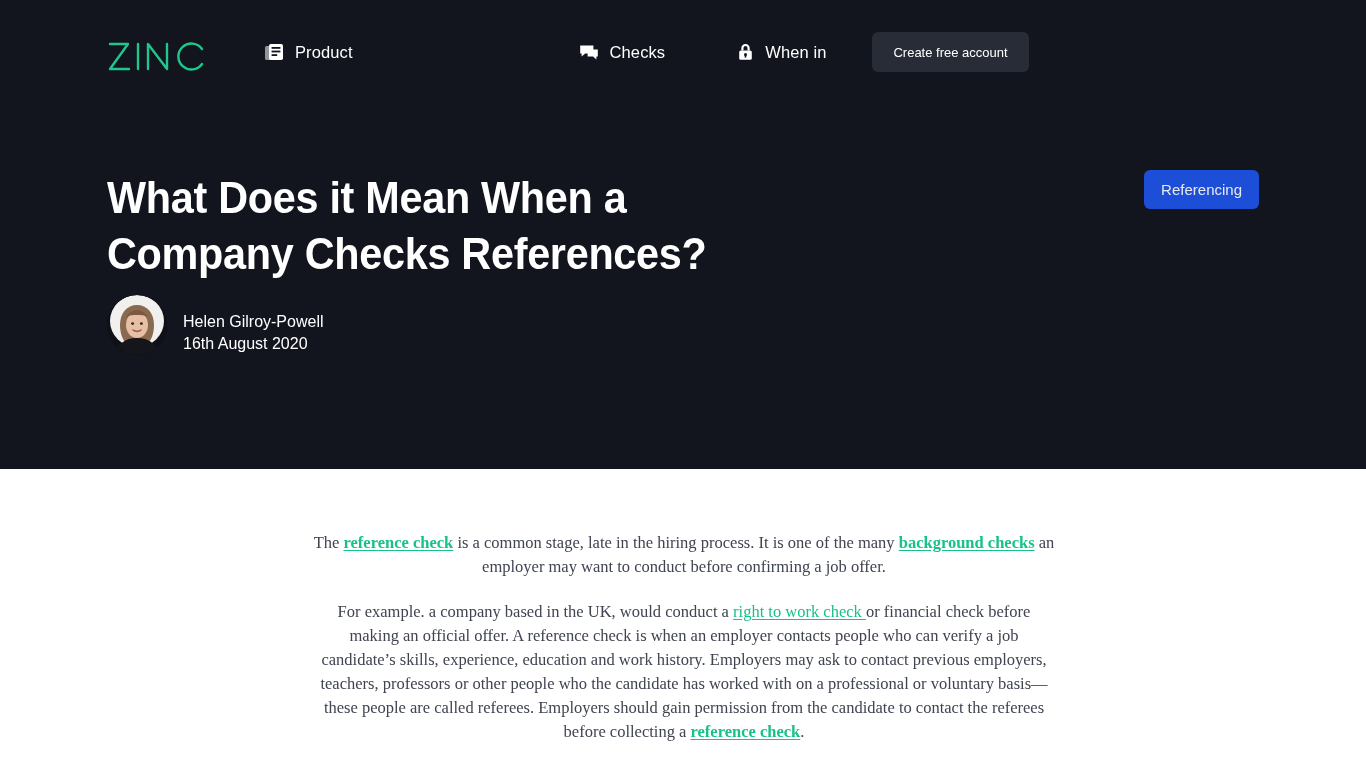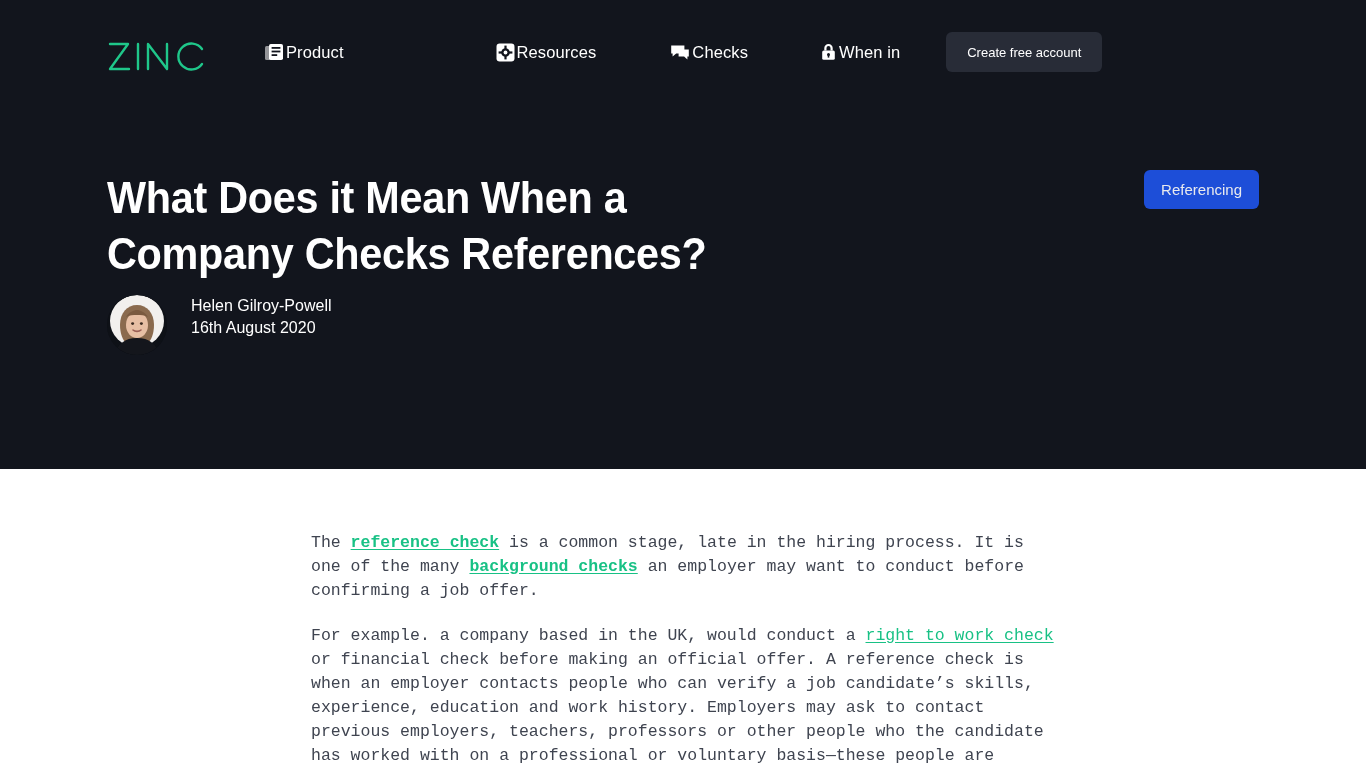--- a/index.html
+++ b/index.html
@@ -34,21 +34,21 @@
   .nav-items {
     display:flex;
     align-items:center;
     flex:1 1 auto;
     margin-left:58px;
     gap:0;
   }
   .nav-item {
     display:flex;
     align-items:center;
-    gap:2px;
+    gap:11px;
     color:#ffffff;
     font-size:16.5px;
     letter-spacing:.1px;
     cursor:pointer;
     white-space:nowrap;
     height:40px;
   }
   .nav-sp-1 { width:78px; }
   .nav-sp-2 { width:74px; }
   .nav-sp-3 { width:74px; }
@@ -98,22 +98,22 @@
     padding:11px 17px;
     font-size:15px;
     cursor:pointer;
     white-space:nowrap;
   }
   .author {
     position:absolute;
     top:175px;
     left:107px;
     display:flex;
-    align-items:flex-start;
-    gap:24px;
+    align-items:flex-end;
+    gap:16px;
   }
   .avatar {
     width:60px; height:60px;
     border-radius:50%;
     overflow:hidden;
     flex:0 0 auto;
     background:#0e1117;
   }
   .avatar svg { display:block; }
   .author-meta {
@@ -130,21 +130,22 @@
   .article-inner {
     width:748px;
     margin:0 auto;
     padding-left:2px;
   }
   .article p {
     color:#3f4450;
     font-size:16.5px;
     line-height:24px;
     margin-bottom:21px;
-    font-family:Liberation Mono, monospace;
+    font-family:Liberation Serif, serif;
+    text-align:center;
   }
   .article a {
     color:#18c185;
     text-decoration:underline;
     text-underline-offset:2px;
   }
   .article a.bold { font-weight:bold; }
 </style>
 </head>
 <body>
@@ -177,36 +178,20 @@
           </svg>
         </span>
         <span>Product</span>
       </div>
 
       <div class="nav-sp-1"></div>
 
 
       <div class="nav-sp-2"></div>
 
-      <div class="nav-item">
-        <span class="nav-icon">
-          <svg width="19" height="19" viewBox="0 0 19 19">
-            <rect x="0.5" y="0.5" width="18" height="18" rx="3.2" fill="#ffffff"></rect>
-            <path d="M9.5 5.2a4.3 4.3 0 1 1 0 8.6 4.3 4.3 0 0 1 0-8.6z" fill="#12151d"></path>
-            <g fill="#12151d">
-              <rect x="8.4" y="2.6" width="2.2" height="3.4"></rect>
-              <rect x="8.4" y="13" width="2.2" height="3.4"></rect>
-              <rect x="2.6" y="8.4" width="3.4" height="2.2"></rect>
-              <rect x="13" y="8.4" width="3.4" height="2.2"></rect>
-            </g>
-            <circle cx="9.5" cy="9.5" r="1.9" fill="#ffffff"></circle>
-          </svg>
-        </span>
-        <span>Resources</span>
-      </div>
 
       <div class="nav-sp-3"></div>
 
       <div class="nav-item">
         <span class="nav-icon">
           <svg width="20" height="19" viewBox="0 0 20 19">
             <path d="M1.2 2.4h13.2v8.2H6.2L2.6 13.6v-3H1.2z" fill="#ffffff"></path>
             <path d="M8.6 6.4h10.2v7.2h-1.4v2.8l-3.3-2.8H8.6z" fill="#ffffff"></path>
           </svg>
         </span>

